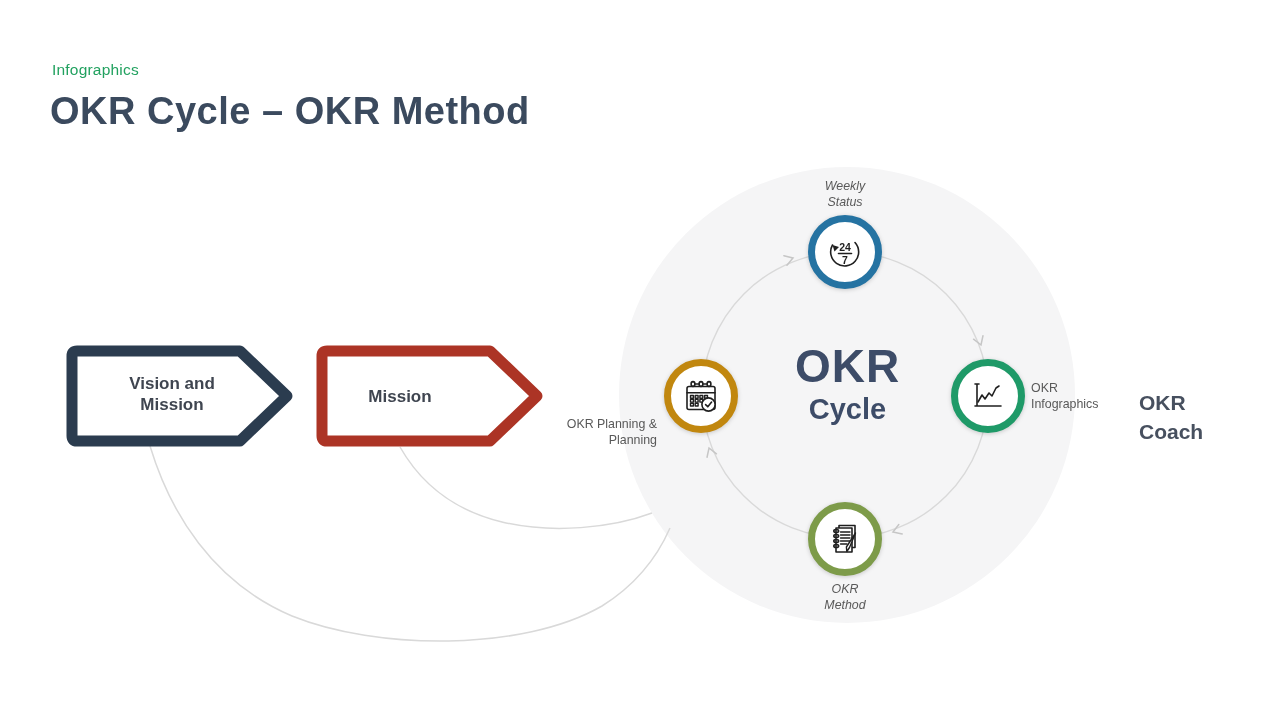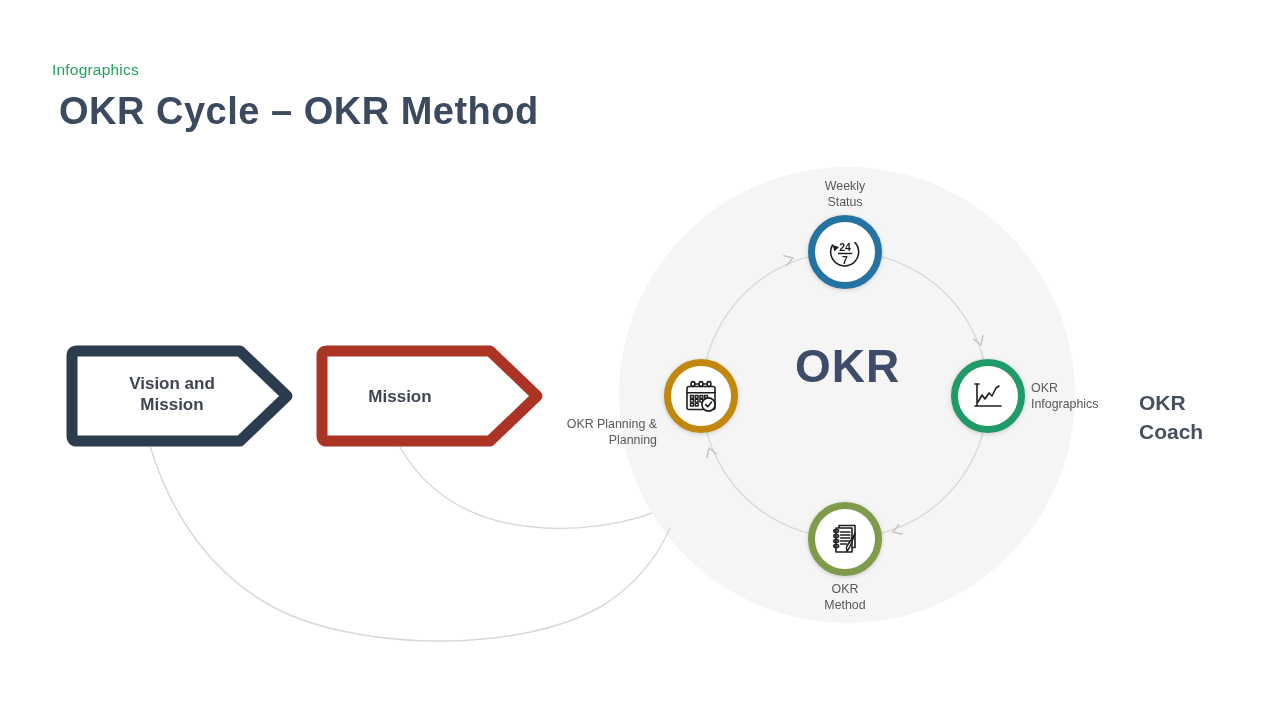--- a/index.html
+++ b/index.html
@@ -2,28 +2,28 @@
 <html><head>
 <meta charset="utf-8">
 <style>
   html,body{margin:0;padding:0;background:#ffffff;}
   .slide{
     position:relative;width:1280px;height:720px;background:#ffffff;overflow:hidden;
     font-family:"Liberation Sans","DejaVu Sans",sans-serif;
   }
   .abs{position:absolute;}
   .eyebrow{left:52px;top:61px;font-size:15.5px;font-weight:400;color:#21A15F;letter-spacing:.2px;text-align:right;}
-  .page-title{left:50px;top:90px;font-size:38px;font-weight:700;color:#3B4A5E;letter-spacing:.5px;margin-left:9px;}
+  .page-title{left:50px;top:90px;font-size:38px;font-weight:700;color:#3B4A5E;letter-spacing:.5px;}
   .layer-svg{left:0;top:0;width:1280px;height:720px;z-index:1;}
   .txt-layer{z-index:2;}
   .step-label{width:160px;text-align:center;color:#3F4550;font-weight:700;font-size:17px;line-height:21px;}
   .step-label span{display:block;}
   .node-label{color:#595959;font-size:12.4px;line-height:16px;}
   .node-label span{display:block;}
-  .nl-center{text-align:center;width:200px;}
+  .nl-center{text-align:center;width:200px;font-style:italic;}
   .nl-right{text-align:right;width:157px;margin-top:36px;}
   .nl-left{text-align:left;width:160px;}
   .cycle-center{left:745px;top:341px;width:205px;text-align:center;color:#3D4C68;font-weight:700;}
   .cycle-center .big{display:block;font-size:46px;line-height:50px;letter-spacing:1px;}
   .cycle-center .small{display:block;font-size:29px;line-height:36px;}
   .coach{left:1139px;top:388px;color:#47505F;font-weight:700;font-size:21px;line-height:29px;}
   .coach span{display:block;}
   .rings{filter:drop-shadow(0 1.5px 2px rgba(0,0,0,0.18));}
 </style>
 </head>
@@ -138,20 +138,21 @@
     <span>OKR</span>
     <span>Infographics</span>
   </div>
   <div class="abs txt-layer node-label nl-center" style="left:745px;top:581px;">
     <span>OKR</span>
     <span>Method</span>
   </div>
 
   <div class="abs txt-layer cycle-center">
     <span class="big">OKR</span>
+    <span class="small">Cycle</span>
   </div>
 
   <div class="abs txt-layer coach">
     <span>OKR</span>
     <span>Coach</span>
   </div>
 
 </div>
 
 </body></html>

